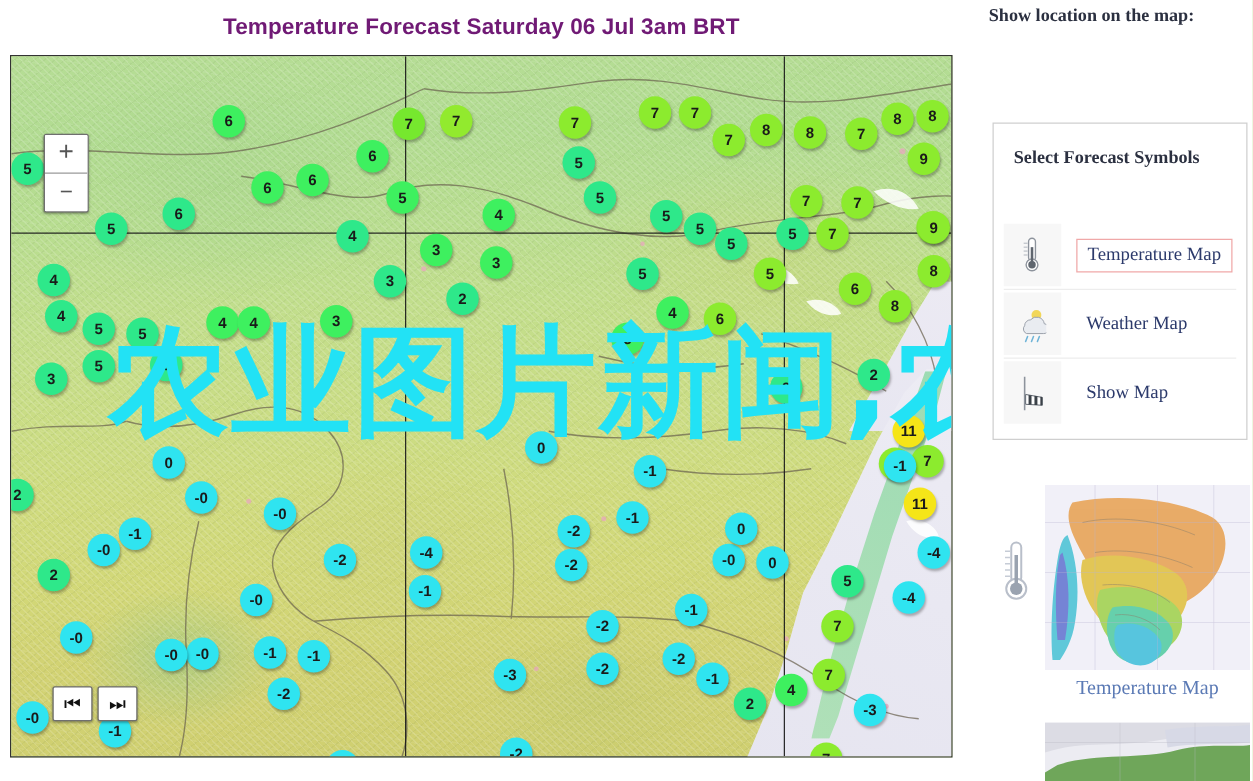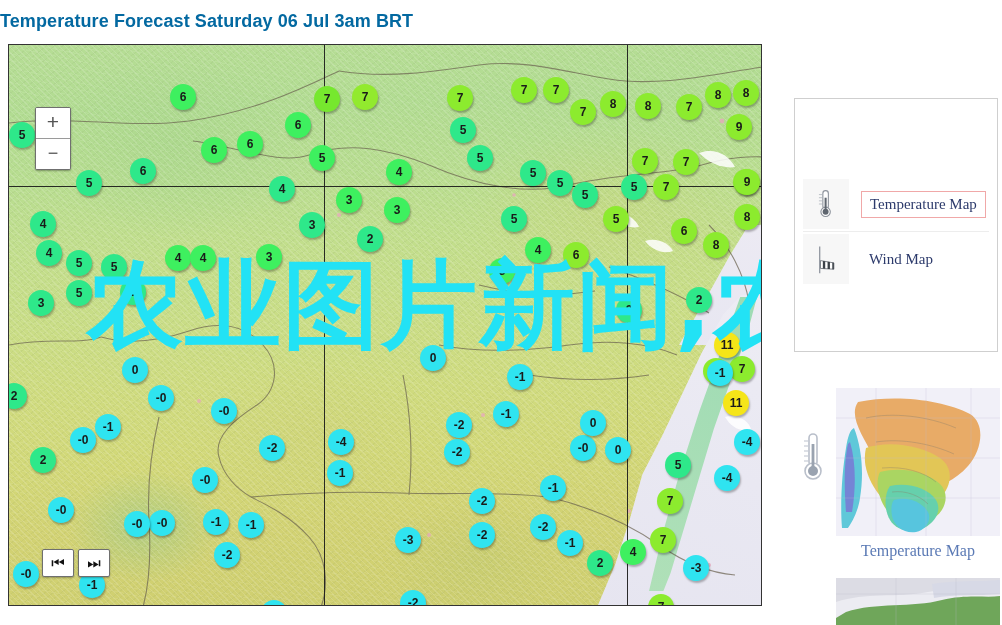--- a/index.html
+++ b/index.html
@@ -5,21 +5,21 @@
   html,body{margin:0;padding:0;}
   body{
     width:1002px;height:625px;overflow:hidden;background:#ffffff;
     font-family:"Liberation Sans", sans-serif;position:relative;
   }
   #root{position:absolute;inset:0;}
 
   
   .page-title{
     position:absolute;left:0;top:6px;width:770px;height:30px;
-    text-align:left;font-weight:bold;font-size:18px;color:#0369a1;
+    text-align:center;font-weight:bold;font-size:18px;color:#701a75;
     font-family:"Liberation Sans", sans-serif;letter-spacing:.1px;
     line-height:30px;white-space:nowrap;
   }
 
   
   .map-wrap{
     position:absolute;left:8px;top:44px;width:754px;height:562px;
     border:1px solid #333;box-sizing:border-box;overflow:hidden;
     background:#cfe8a8;
   }
@@ -334,23 +334,25 @@
     </div>
 
     <div class="play-ctl">
       <div class="play-btn">⏮</div>
       <div class="play-btn">⏭</div>
     </div>
   </div>
 
   <div class="side">
 
+    <div class="side-label">Show location on the map:</div>
 
 
     <div class="sym-box">
+      <div class="sym-title">Select Forecast Symbols</div>
       <div class="sym-list" id="sym-list">
           <div class="sym-row sel">
             <div class="sym-ico">
               <svg viewBox="0 0 28 40" width="22" height="32">
                 <rect x="10" y="3" width="7" height="23" rx="3.5" fill="#fff" stroke="#8d939c" stroke-width="1.4"></rect>
                 <circle cx="13.5" cy="30" r="6" fill="#fff" stroke="#8d939c" stroke-width="1.4"></circle>
                 <circle cx="13.5" cy="30" r="3.8" fill="#5f666f"></circle>
                 <rect x="12.2" y="12" width="2.6" height="17" fill="#5f666f"></rect>
                 <g stroke="#aeb4bd" stroke-width="1">
                   <line x1="5" y1="8" x2="9" y2="8"></line>
@@ -358,28 +360,42 @@
                   <line x1="5" y1="16" x2="9" y2="16"></line>
                   <line x1="5" y1="20" x2="9" y2="20"></line>
                 </g>
               </svg>
             </div>
             <div class="sym-txt">Temperature Map</div>
           </div>
           <div class="sym-row">
             <div class="sym-ico">
               <svg viewBox="0 0 28 40" width="22" height="32">
+                <circle cx="18" cy="11" r="5" fill="#f2d75a"></circle>
+                <path d="M6,22 a6,6 0 0 1 6,-6 a8,8 0 0 1 14,4 a5,5 0 0 1 -1,10 L8,30 a5,5 0 0 1 -2,-8 Z" fill="#e9ecf1" stroke="#9aa0aa" stroke-width="1"></path>
+                <g stroke="#6fb4d8" stroke-width="1.6" stroke-linecap="round">
+                  <line x1="9" y1="33" x2="7" y2="38"></line>
+                  <line x1="15" y1="33" x2="13" y2="38"></line>
+                  <line x1="21" y1="33" x2="19" y2="38"></line>
+                </g>
+              </svg>
+            </div>
+            <div class="sym-txt">Weather Map</div>
+          </div>
+          <div class="sym-row">
+            <div class="sym-ico">
+              <svg viewBox="0 0 28 40" width="22" height="32">
                 <line x1="6" y1="4" x2="6" y2="38" stroke="#8d939c" stroke-width="1.6"></line>
                 <path d="M7,22 L24,25 L24,33 L7,32 Z" fill="#ffffff" stroke="#5f666f" stroke-width="1"></path>
                 <path d="M10,22.5 L10,32.2 L13,32.3 L13,23 Z" fill="#3b4148"></path>
                 <path d="M16,23.4 L16,32.6 L19,32.7 L19,23.9 Z" fill="#3b4148"></path>
                 <path d="M22,24.4 L22,33 L24,33 L24,24.7 Z" fill="#3b4148"></path>
               </svg>
             </div>
-            <div class="sym-txt">Wind Map</div>
+            <div class="sym-txt">Show Map</div>
           </div>
         </div>
     </div>
 
     <svg class="side-thermo" viewBox="0 0 30 56">
       <rect x="11" y="6" width="8" height="32" rx="4" fill="#fff" stroke="#b9bfca" stroke-width="1.6"></rect>
       <circle cx="15" cy="43" r="8" fill="#fff" stroke="#b9bfca" stroke-width="1.6"></circle>
       <circle cx="15" cy="43" r="5" fill="#9aa3b0"></circle>
       <rect x="13.6" y="16" width="2.8" height="24" fill="#9aa3b0"></rect>
       <g stroke="#c6ccd6" stroke-width="1.2">

